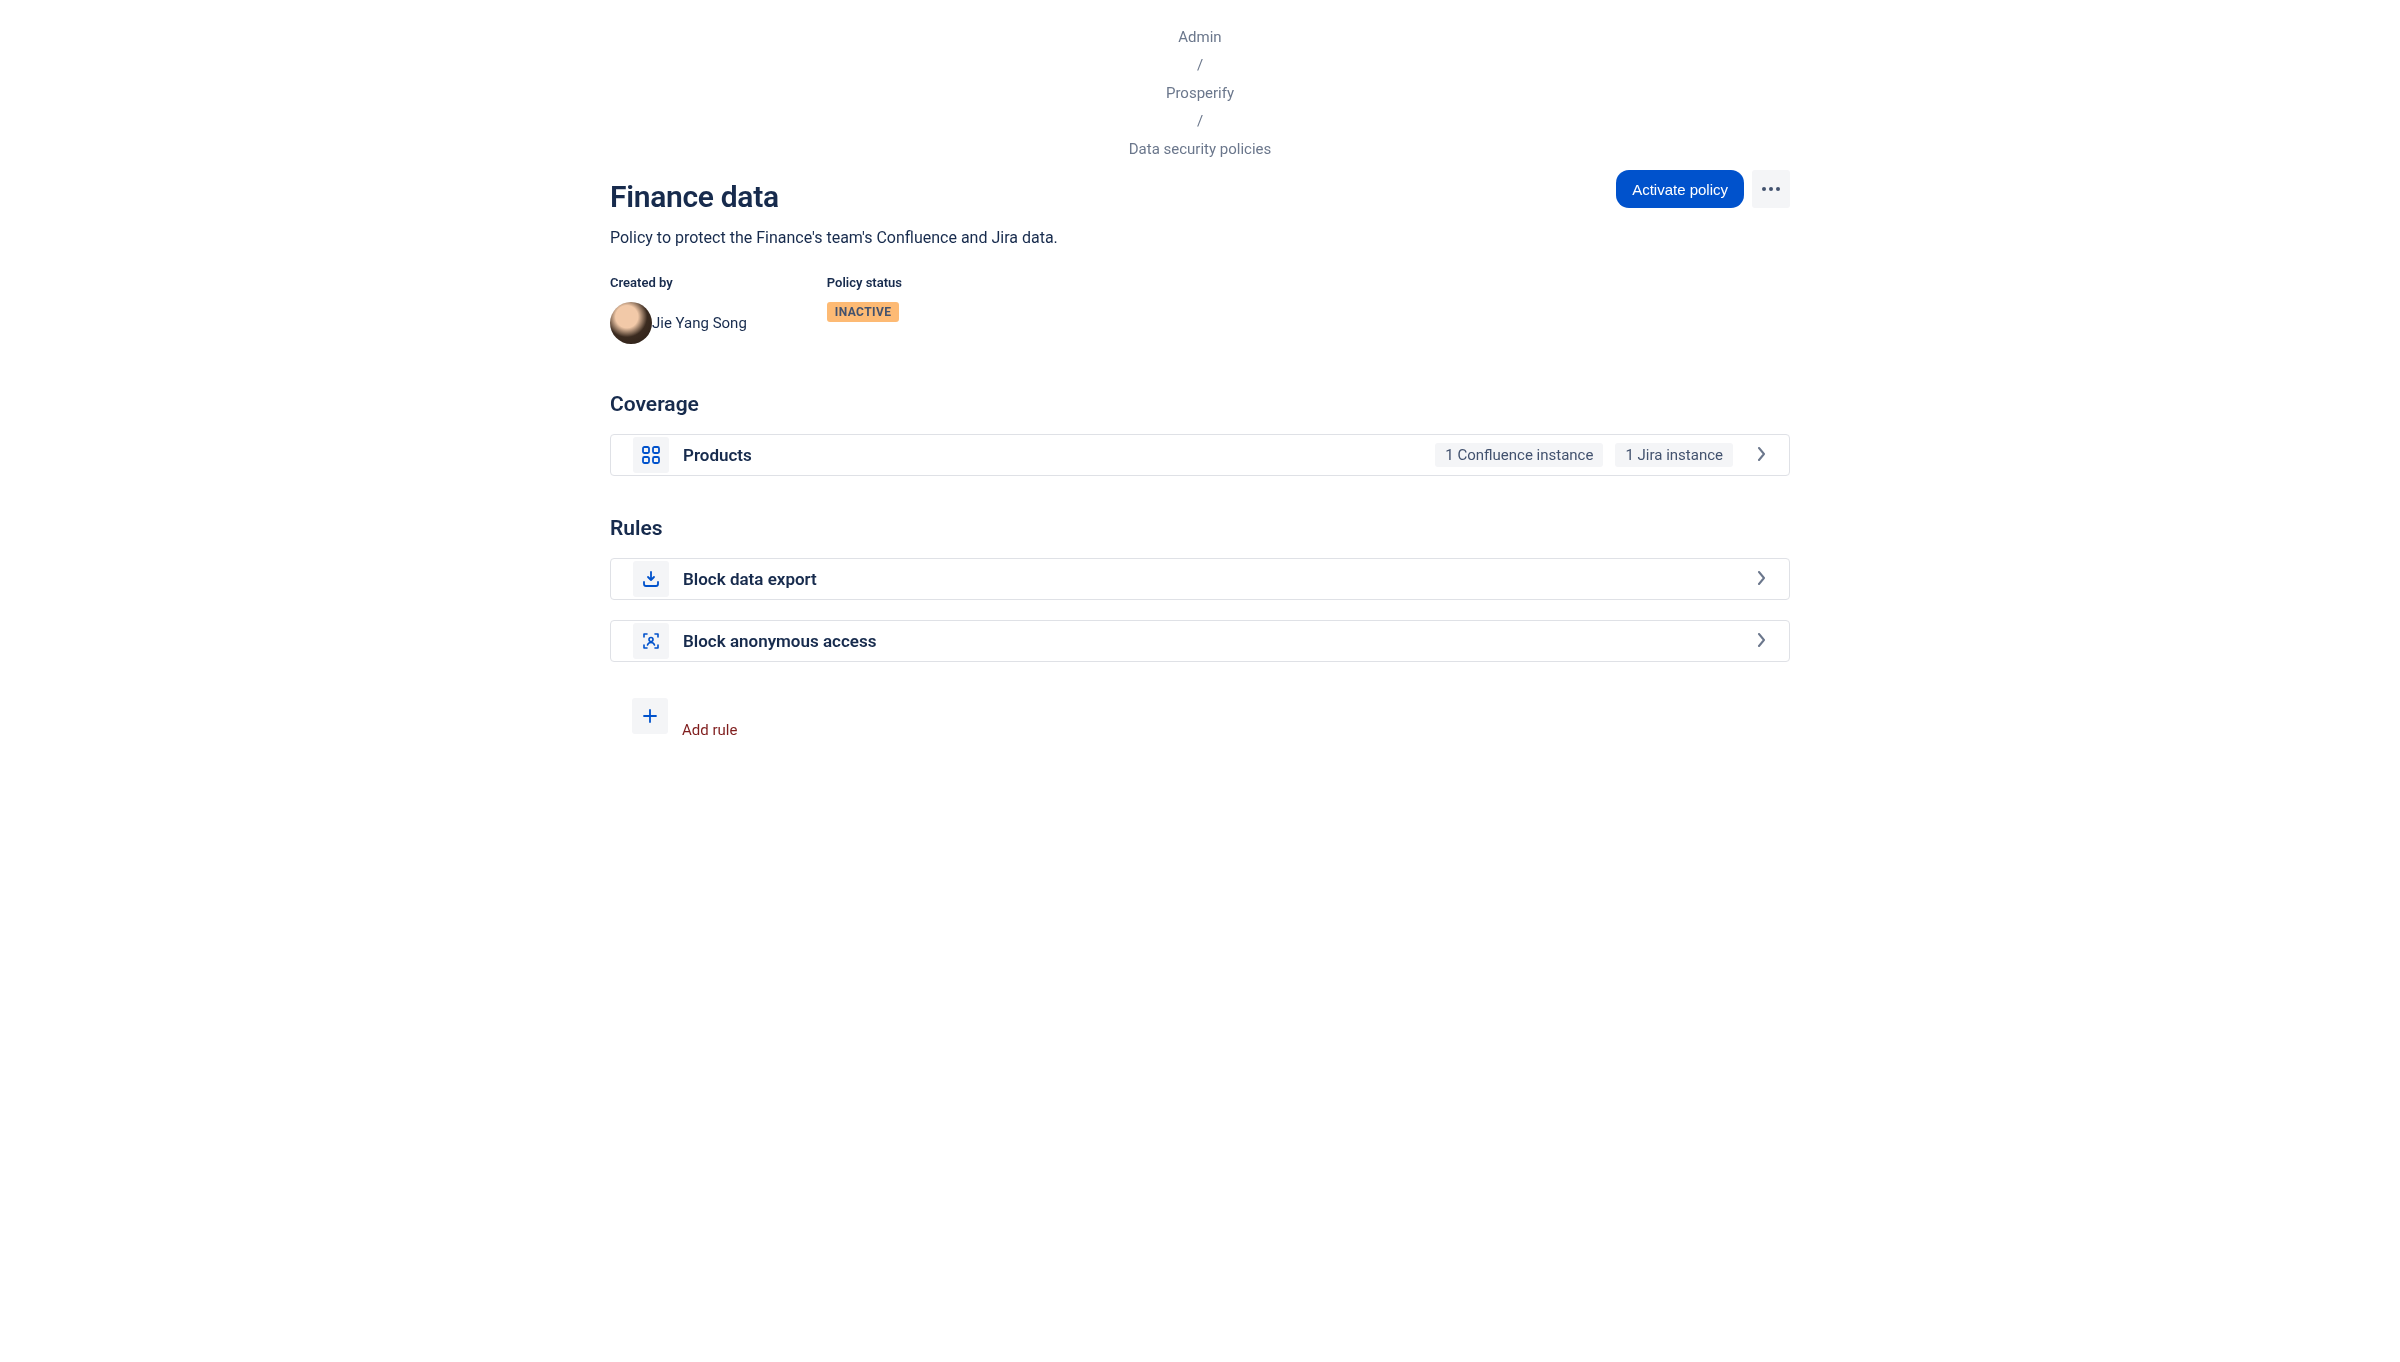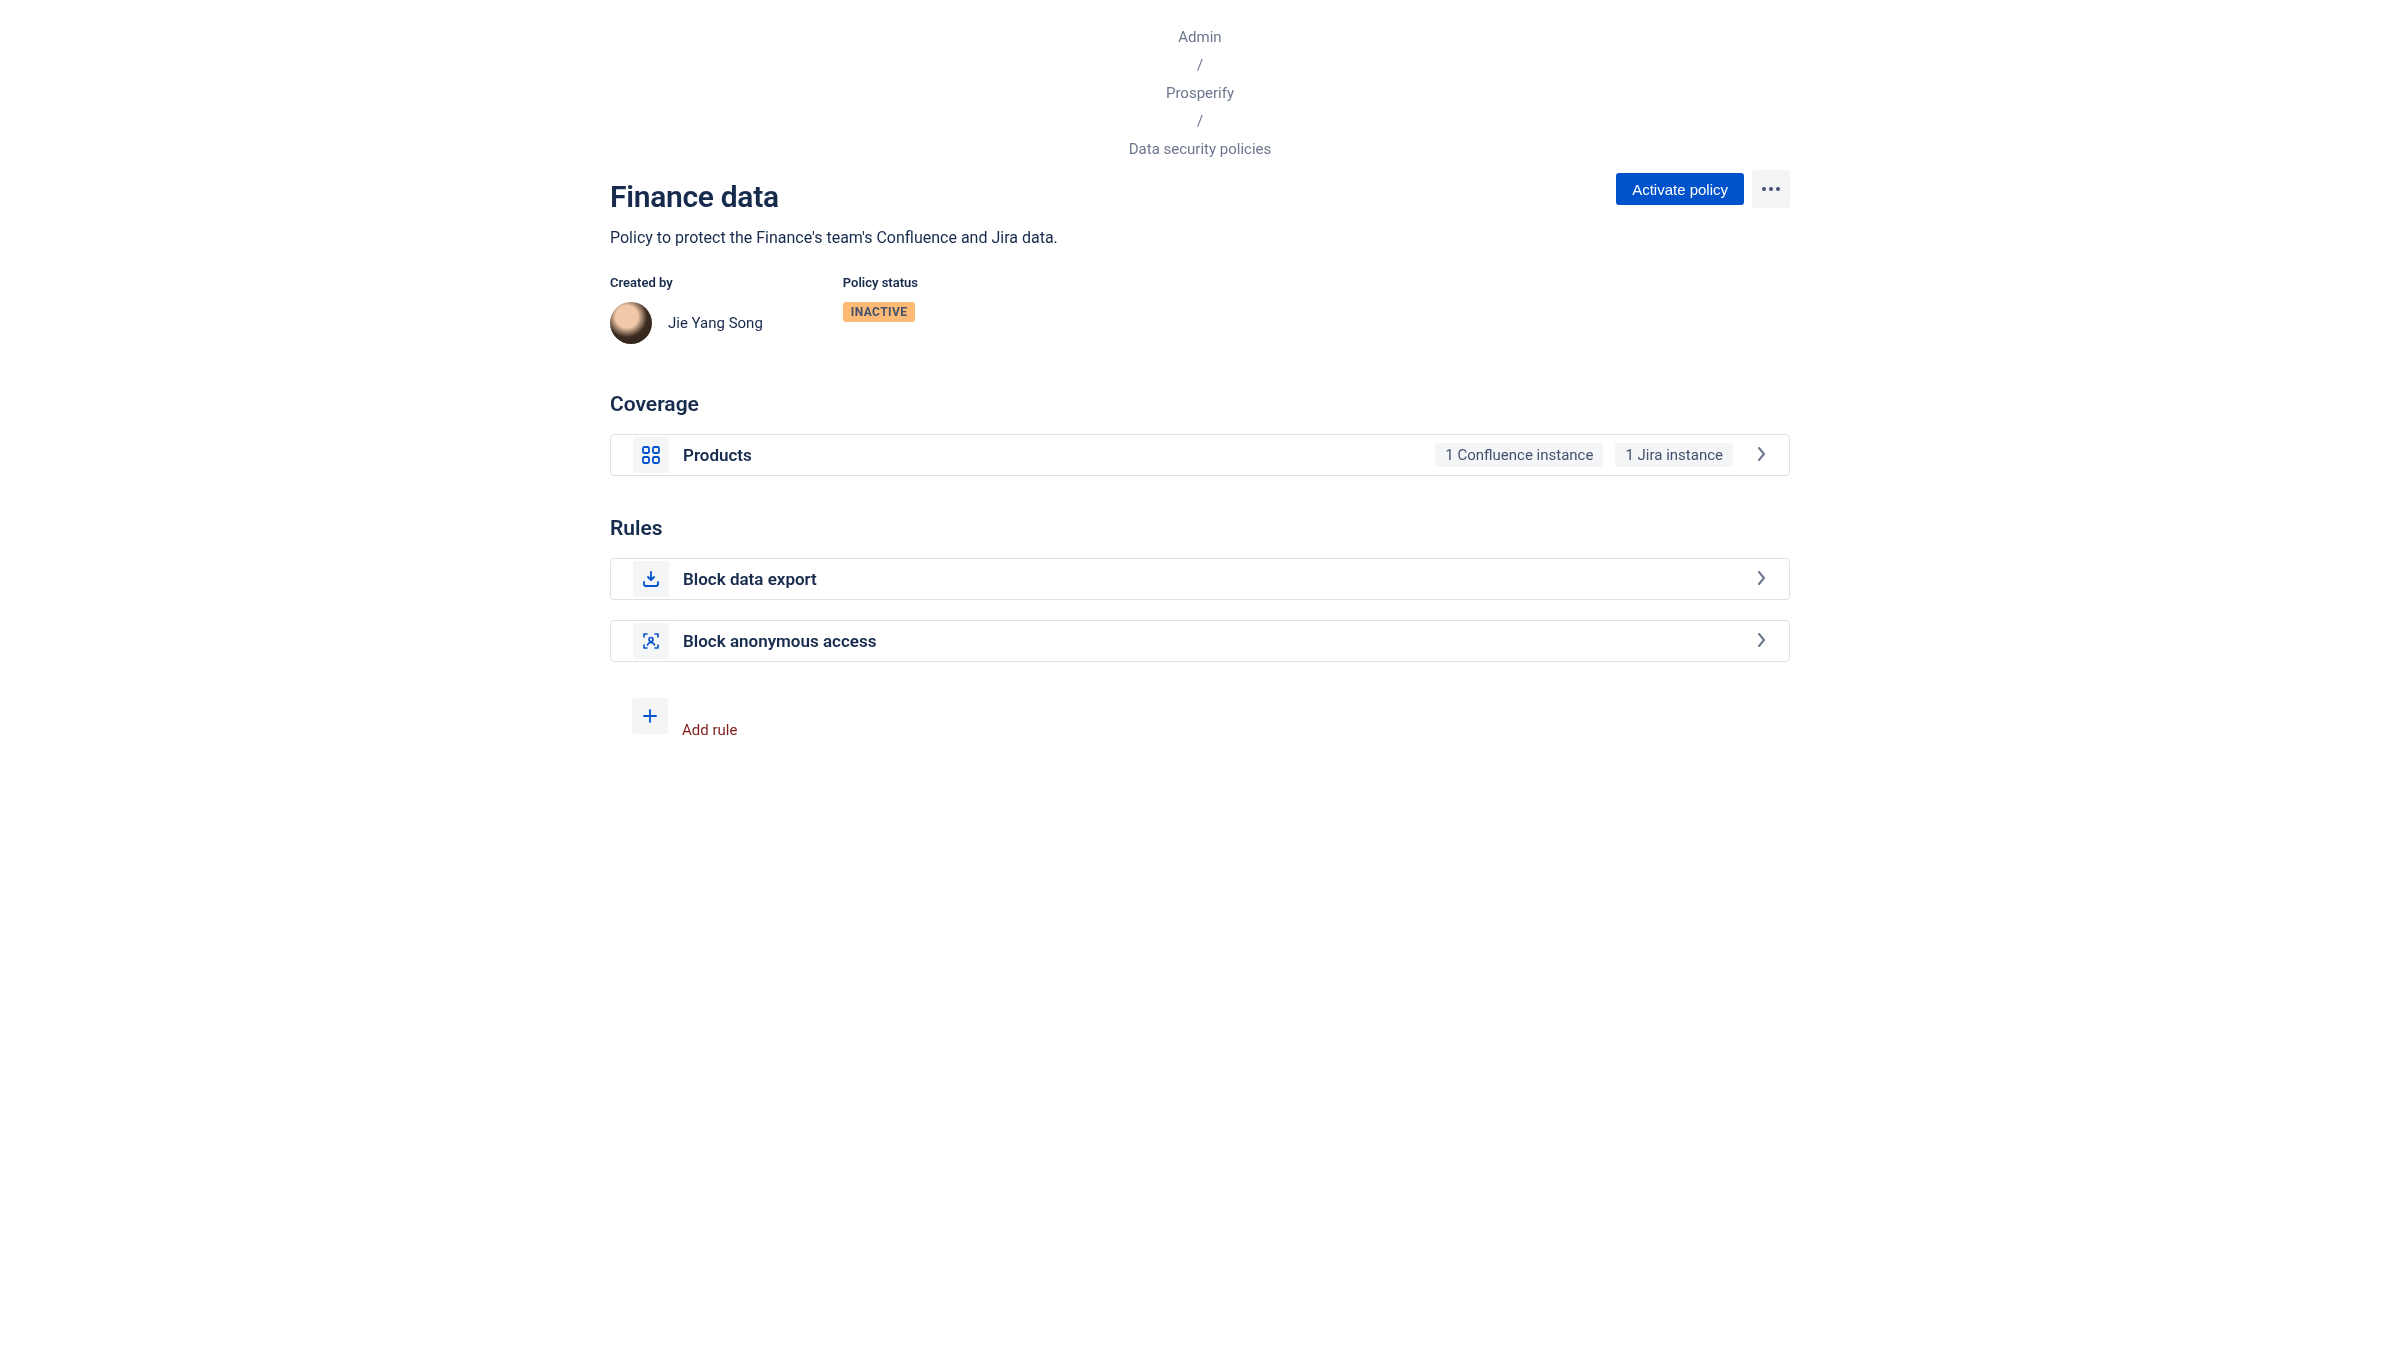--- a/index.html
+++ b/index.html
@@ -46,23 +46,23 @@
   }
   .header-actions {
     display: flex;
     align-items: center;
     gap: 8px;
   }
   .btn-primary {
     background: #0052CC;
     color: #fff;
     border: none;
-    border-radius: 3px;
+    border-radius: 13px;
     padding: 0 16px;
-    height: 32px;
+    height: 38px;
     font-size: 15px;
     font-weight: 500;
     cursor: pointer;
   }
   .btn-icon {
     background: #F4F5F7;
     border: none;
     border-radius: 3px;
     width: 38px;
     height: 38px;
@@ -95,21 +95,21 @@
   .meta-block { }
   .meta-label {
     font-size: 13px;
     font-weight: 600;
     color: #172B4D;
     margin-bottom: 12px;
   }
   .created-by-value {
     display: flex;
     align-items: center;
-    gap: 16px;
+    gap: 0;
   }
   .avatar {
     width: 42px;
     height: 42px;
     border-radius: 50%;
     background: radial-gradient(circle at 40% 35%, #f2c9a8 0%, #f2c9a8 30%, #3b2b20 55%, #2a1e16 100%);
     flex-shrink: 0;
   }
   .creator-name {
     font-size: 15px;

